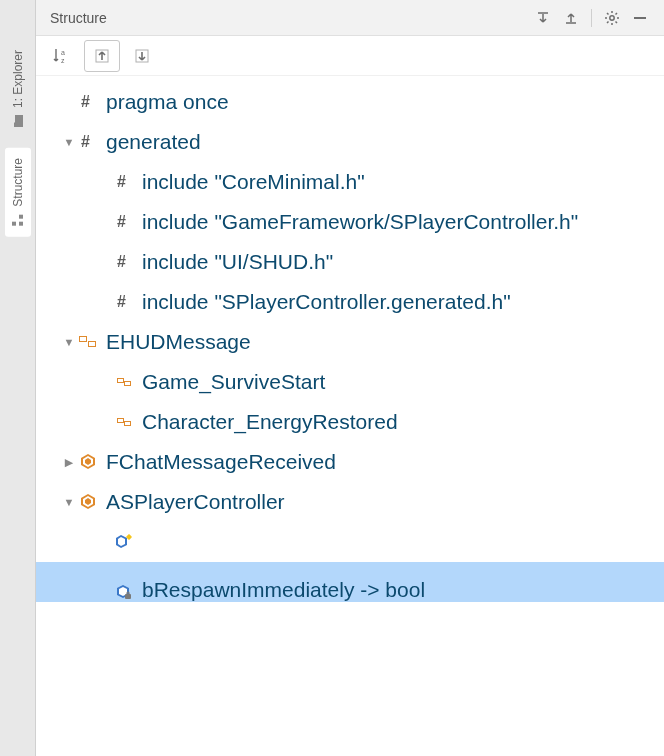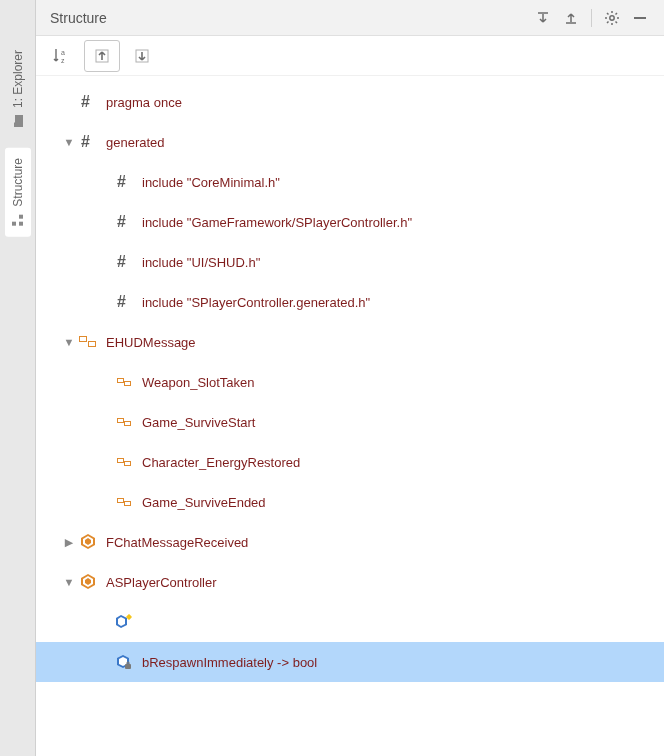--- a/index.html
+++ b/index.html
@@ -117,41 +117,42 @@
   .node {
     display: flex;
     align-items: center;
     height: 40px;
     padding-right: 8px;
     cursor: pointer;
     white-space: nowrap;
   }
   .node.selected {
     background: #b3d7fb;
+    align-items: flex-end;
   }
   .arrow {
     width: 18px;
     display: flex;
     justify-content: center;
     color: #888;
     font-size: 11px;
   }
   .arrow.none { visibility: hidden; }
   .node-icon {
     width: 20px;
     height: 20px;
     display: flex;
     align-items: center;
     justify-content: center;
     margin-right: 8px;
     flex-shrink: 0;
   }
   .node-label {
-    color: #7f1d1d;
-    font-size: 13px;
+    color: #0c4a6e;
+    font-size: 21px;
   }
   
   .pad { display: inline-block; }
 </style>
 </head>
 <body>
 
 <div class="tabstrip">
   <div class="vtab">
     <span class="vtab-icon">
@@ -301,60 +302,34 @@
         <span class="pad" style="width: 60px;"></span>
         <span class="arrow none">▼</span>
         <span class="node-icon">
           <svg width="18" height="18" viewBox="0 0 18 18">
             <rect x="2" y="5" width="7" height="5" fill="#e08a2c"></rect>
             <rect x="9" y="8" width="7" height="5" fill="#e08a2c"></rect>
             <rect x="3" y="6" width="5" height="3" fill="#fff"></rect>
             <rect x="10" y="9" width="5" height="3" fill="#fff"></rect>
           </svg>
         </span>
-        <span class="node-label">Weapon_SlotTaken</span>
+        <span class="node-label">Game_SurviveStart</span>
       </div>
       <div class="node">
         <span class="pad" style="width: 60px;"></span>
         <span class="arrow none">▼</span>
         <span class="node-icon">
           <svg width="18" height="18" viewBox="0 0 18 18">
             <rect x="2" y="5" width="7" height="5" fill="#e08a2c"></rect>
             <rect x="9" y="8" width="7" height="5" fill="#e08a2c"></rect>
             <rect x="3" y="6" width="5" height="3" fill="#fff"></rect>
             <rect x="10" y="9" width="5" height="3" fill="#fff"></rect>
           </svg>
         </span>
-        <span class="node-label">Game_SurviveStart</span>
-      </div>
-      <div class="node">
-        <span class="pad" style="width: 60px;"></span>
-        <span class="arrow none">▼</span>
-        <span class="node-icon">
-          <svg width="18" height="18" viewBox="0 0 18 18">
-            <rect x="2" y="5" width="7" height="5" fill="#e08a2c"></rect>
-            <rect x="9" y="8" width="7" height="5" fill="#e08a2c"></rect>
-            <rect x="3" y="6" width="5" height="3" fill="#fff"></rect>
-            <rect x="10" y="9" width="5" height="3" fill="#fff"></rect>
-          </svg>
-        </span>
         <span class="node-label">Character_EnergyRestored</span>
-      </div>
-      <div class="node">
-        <span class="pad" style="width: 60px;"></span>
-        <span class="arrow none">▼</span>
-        <span class="node-icon">
-          <svg width="18" height="18" viewBox="0 0 18 18">
-            <rect x="2" y="5" width="7" height="5" fill="#e08a2c"></rect>
-            <rect x="9" y="8" width="7" height="5" fill="#e08a2c"></rect>
-            <rect x="3" y="6" width="5" height="3" fill="#fff"></rect>
-            <rect x="10" y="9" width="5" height="3" fill="#fff"></rect>
-          </svg>
-        </span>
-        <span class="node-label">Game_SurviveEnded</span>
       </div>
       <div class="node">
         <span class="pad" style="width: 24px;"></span>
         <span class="arrow ">▶</span>
         <span class="node-icon">
           <svg width="18" height="18" viewBox="0 0 18 18">
             <path fill="#e08a2c" d="M9 1l7 4v7l-7 4-7-4V5z"></path>
             <path fill="#fff" d="M9 3l5 3v5l-5 3-5-3V6z"></path>
             <path fill="#e08a2c" d="M9 5l3 2v3l-3 2-3-2V7z"></path>
           </svg>

